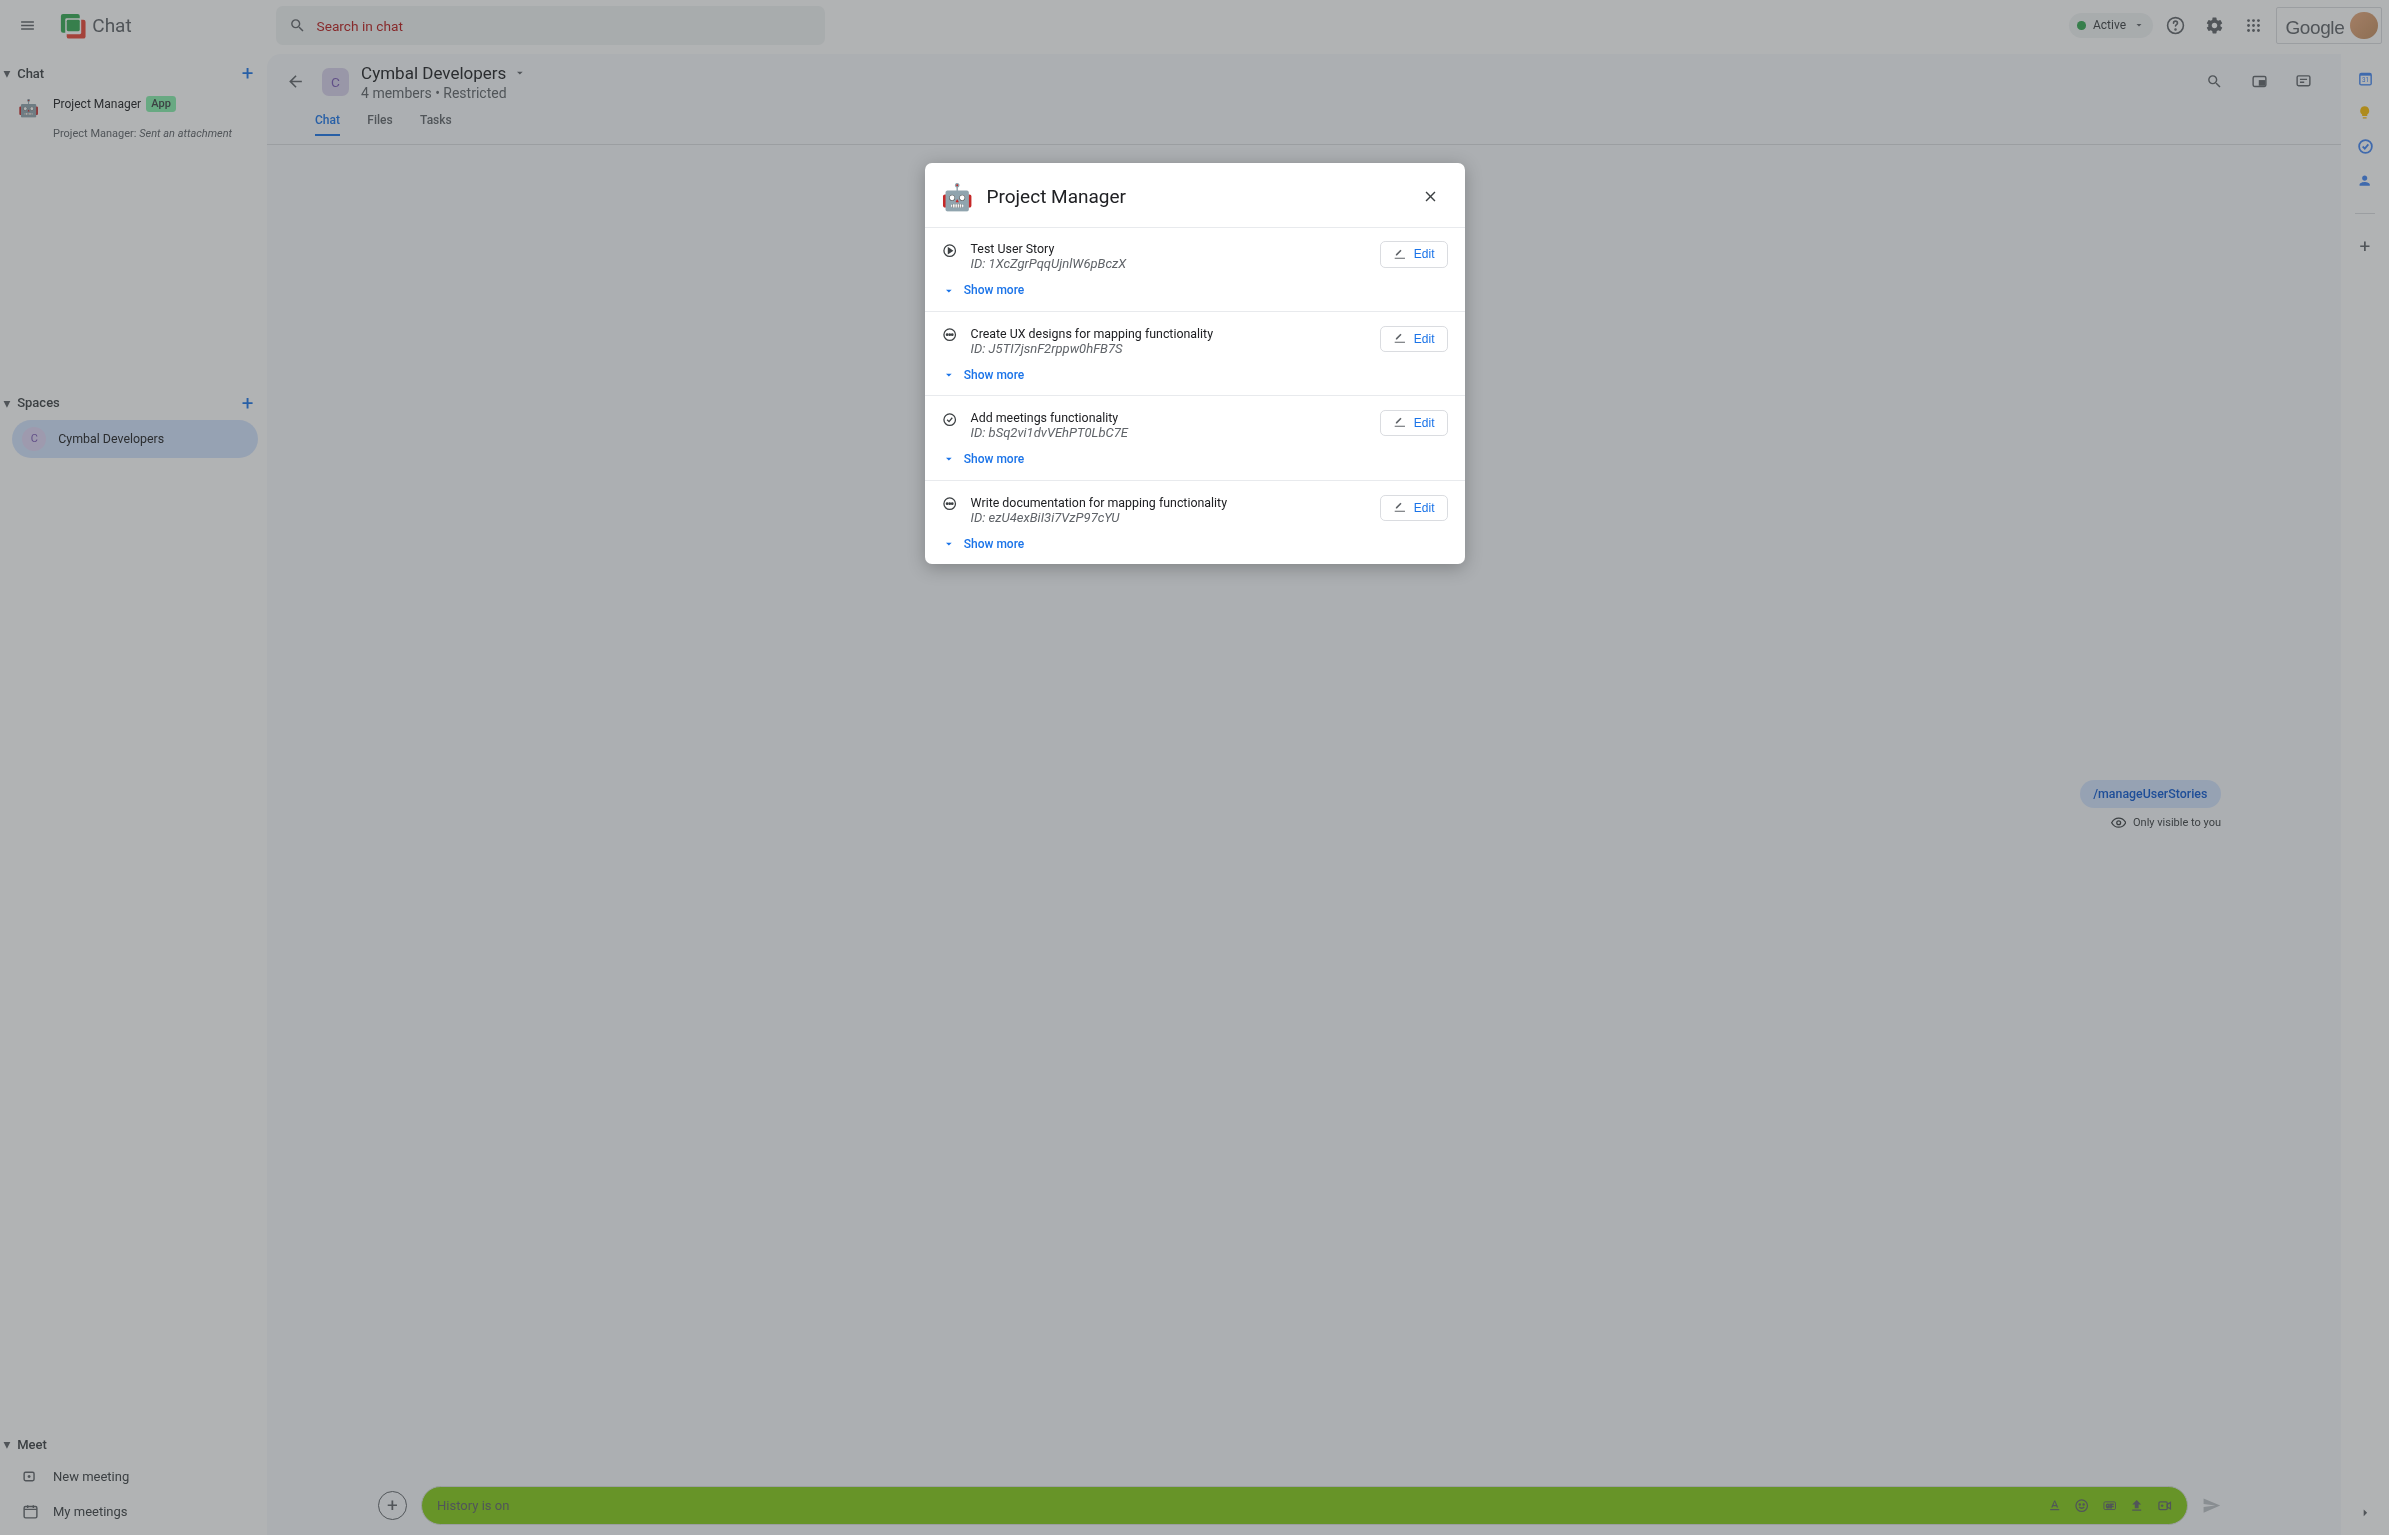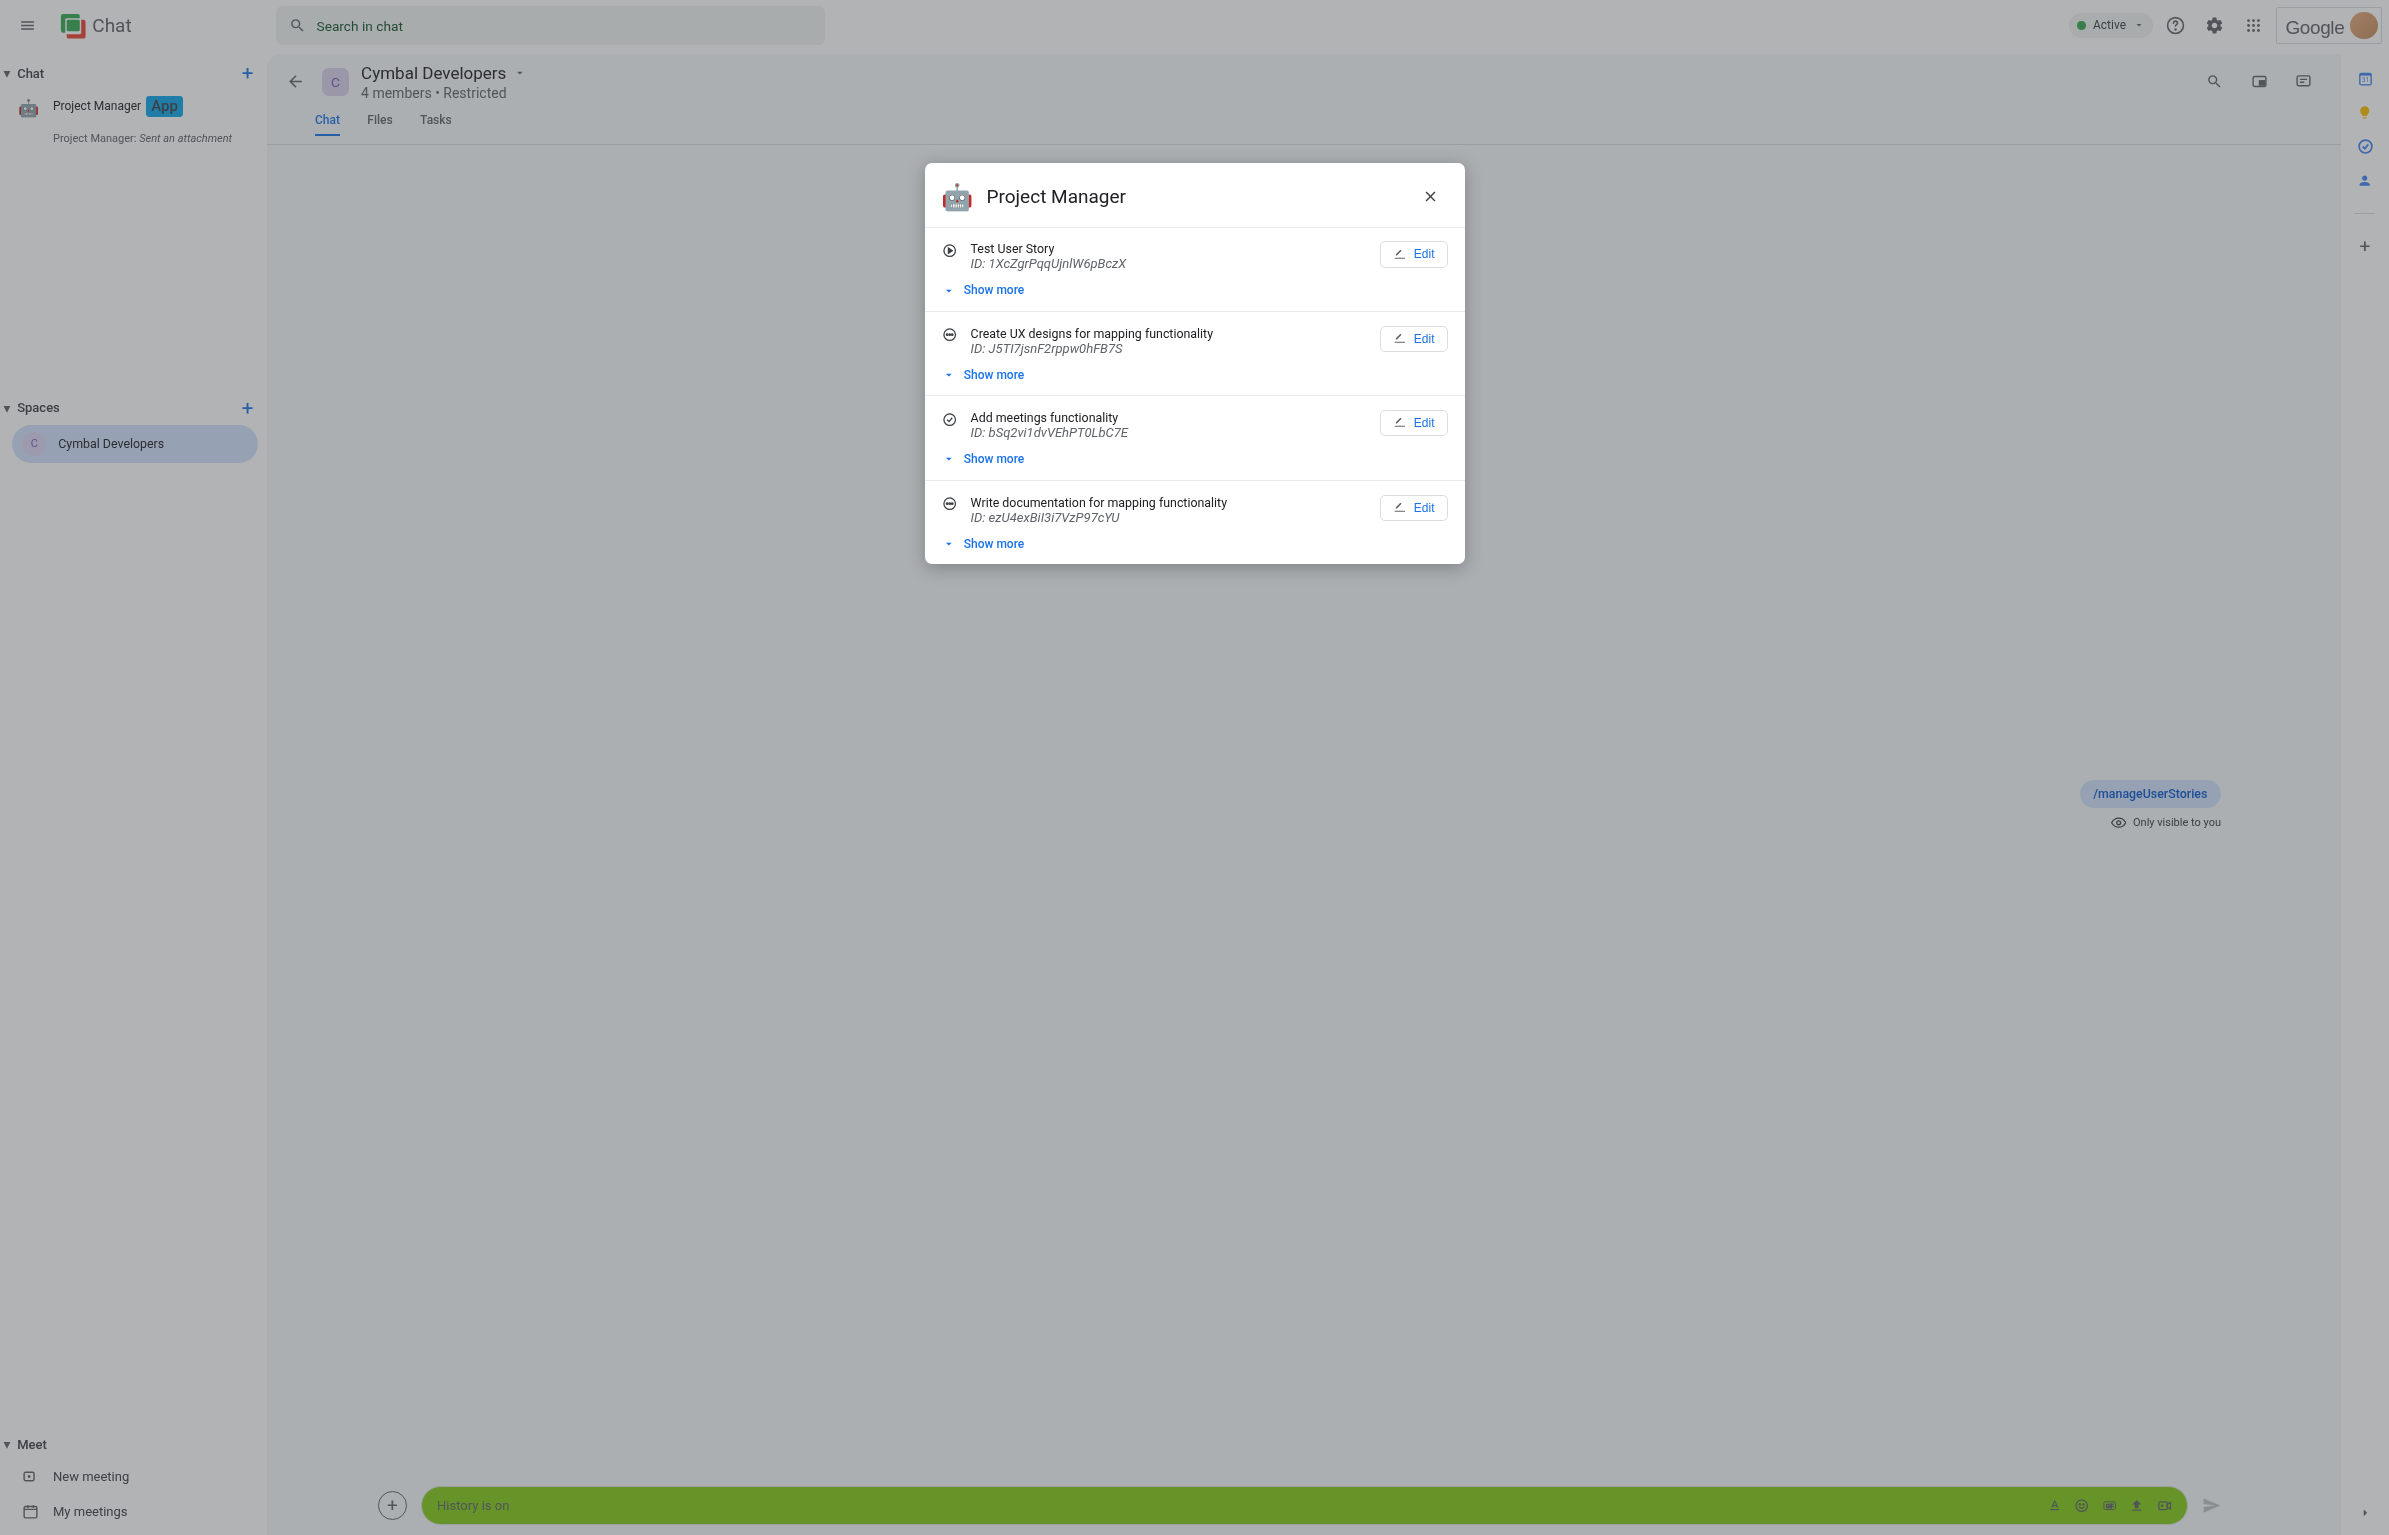--- a/index.html
+++ b/index.html
@@ -3,21 +3,21 @@
   <meta charset="utf-8">
   <style>
     * { box-sizing: border-box; margin: 0; padding: 0; }
     body { font-family: 'Google Sans', Roboto, Arial, sans-serif; background: #fff; overflow: hidden; height: 100vh; position: relative; }
     
     
     .topbar { height: 51px; display: flex; align-items: center; padding: 0 6.9px; gap: 6.9px; }
     .menu-btn { width: 41px; height: 41px; display: flex; align-items: center; justify-content: center; border-radius: 50%; cursor: pointer; }
     .chat-logo { display: flex; align-items: center; gap: 5.1px; font-size: 19px; color: #5f6368; padding-left: 3.4px; }
     .logo-icon { width: 29px; height: 29px; position: relative; }
-    .search-bar { flex: 1; max-width: 549px; margin-left: 137px; height: 39px; background: #f1f3f4; border-radius: 6.9px; display: flex; align-items: center; padding: 0 13.7px; gap: 10.3px; color: #14532d; }
+    .search-bar { flex: 1; max-width: 549px; margin-left: 137px; height: 39px; background: #f1f3f4; border-radius: 6.9px; display: flex; align-items: center; padding: 0 13.7px; gap: 10.3px; color: #b91c1c; }
     .topbar-right { display: flex; align-items: center; gap: 5.1px; margin-left: auto; }
     .status-chip { display: flex; align-items: center; gap: 6.9px; padding: 5.1px 8.6px; border-radius: 15.4px; background: #f1f3f4; color: #3c4043; font-size: 12px; }
     .status-dot { width: 8.6px; height: 8.6px; background: #34a853; border-radius: 50%; }
     .icon-btn { width: 34px; height: 34px; display: flex; align-items: center; justify-content: center; border-radius: 50%; cursor: pointer; color: #5f6368; }
     .google-account { display: flex; align-items: flex-end; gap: 6px; padding: 3.4px 3.4px 3.4px 8.6px; border: 0.9px solid #dadce0; border-radius: 2px; }
     .google-text { font-size: 19px; letter-spacing: -0.4px; color: #5f6368; }
     .avatar { width: 27.4px; height: 27.4px; border-radius: 50%; background: linear-gradient(135deg, #e8a87c, #c38d5f); }
     
     
     .main-wrap { display: flex; height: calc(100vh - 51px); }
@@ -27,21 +27,21 @@
     .side-section-header { display: flex; align-items: center; padding: 3.4px 13.7px 3.4px 3.4px; height: 31px; }
     .caret-down { color: #5f6368; margin-right: 6.9px; font-size: 13.7px; }
     .side-label { font-size: 13px; color: #3c4043; font-weight: 500; }
     .side-plus { margin-left: auto; color: #1a73e8; font-size: 20.6px; cursor: pointer; }
     
     .conv-item { display: flex; padding: 6.9px 17px; gap: 12px; align-items: flex-start; }
     .bot-icon-sm { width: 24px; height: 24px; display: flex; align-items: center; justify-content: center; font-size: 17px; }
     .conv-text { flex: 1; }
     .conv-title-row { display:flex; align-items:center; gap:5.1px; }
     .conv-title { font-size: 12px; color: #202124; }
-    .app-chip { background: #0ea5e9; color: #3c4043; font-size: 15px; padding: 1.7px 5.1px; border-radius: 3.4px; font-weight: 500; }
+    .app-chip { background: #86efac; color: #3c4043; font-size: 11px; padding: 1.7px 5.1px; border-radius: 3.4px; font-weight: 500; }
     .conv-sub { font-size: 11px; color: #5f6368; margin-top: 15px; }
     .conv-sub .italic { font-style: italic; }
     
     .space-pill { display:flex; align-items:center; gap:12px; margin: 1.7px 8.6px 1.7px 12px; padding: 6.9px 10.3px; border-radius: 856px; background:#d3e3fd; }
     .space-avatar-pill { width: 24px; height:24px; border-radius: 50%; background:#e0d5f5; display:flex; align-items:center; justify-content:center; color:#7b5ab6; font-size:11px; }
     
     .spacer { flex: 1; }
     .meet-item { display: flex; align-items: center; gap: 12px; padding: 8.6px 19px; font-size: 13px; color: #3c4043; cursor:pointer; }
     .meet-icon-box { width: 22px; display:flex; align-items:center; justify-content:center; color:#5f6368; }
     

